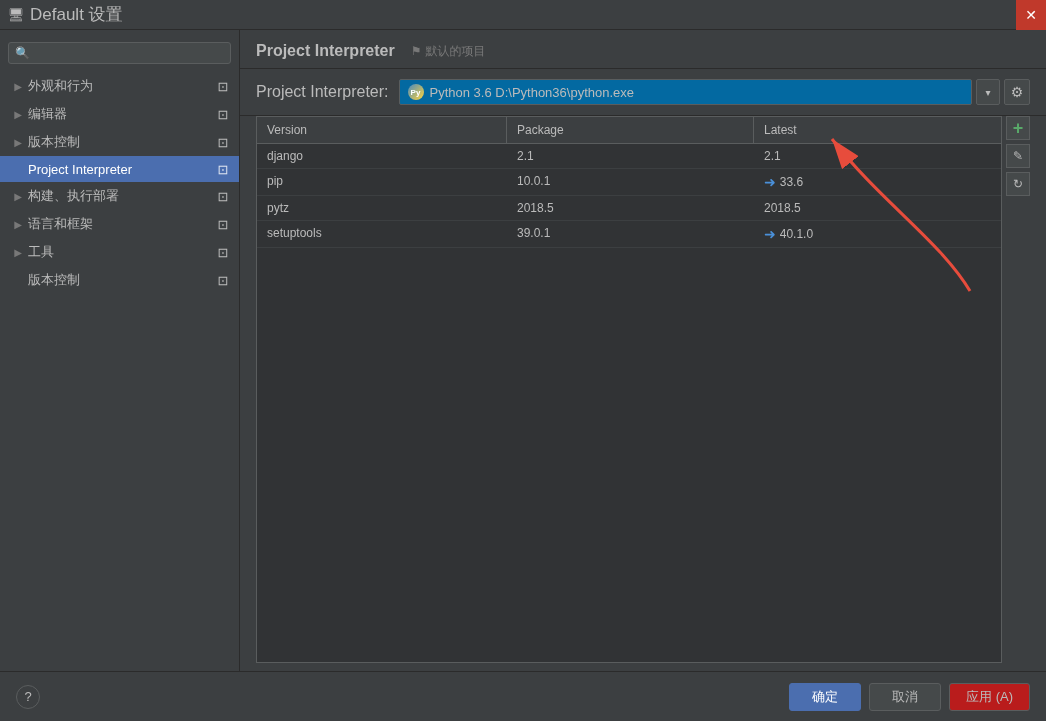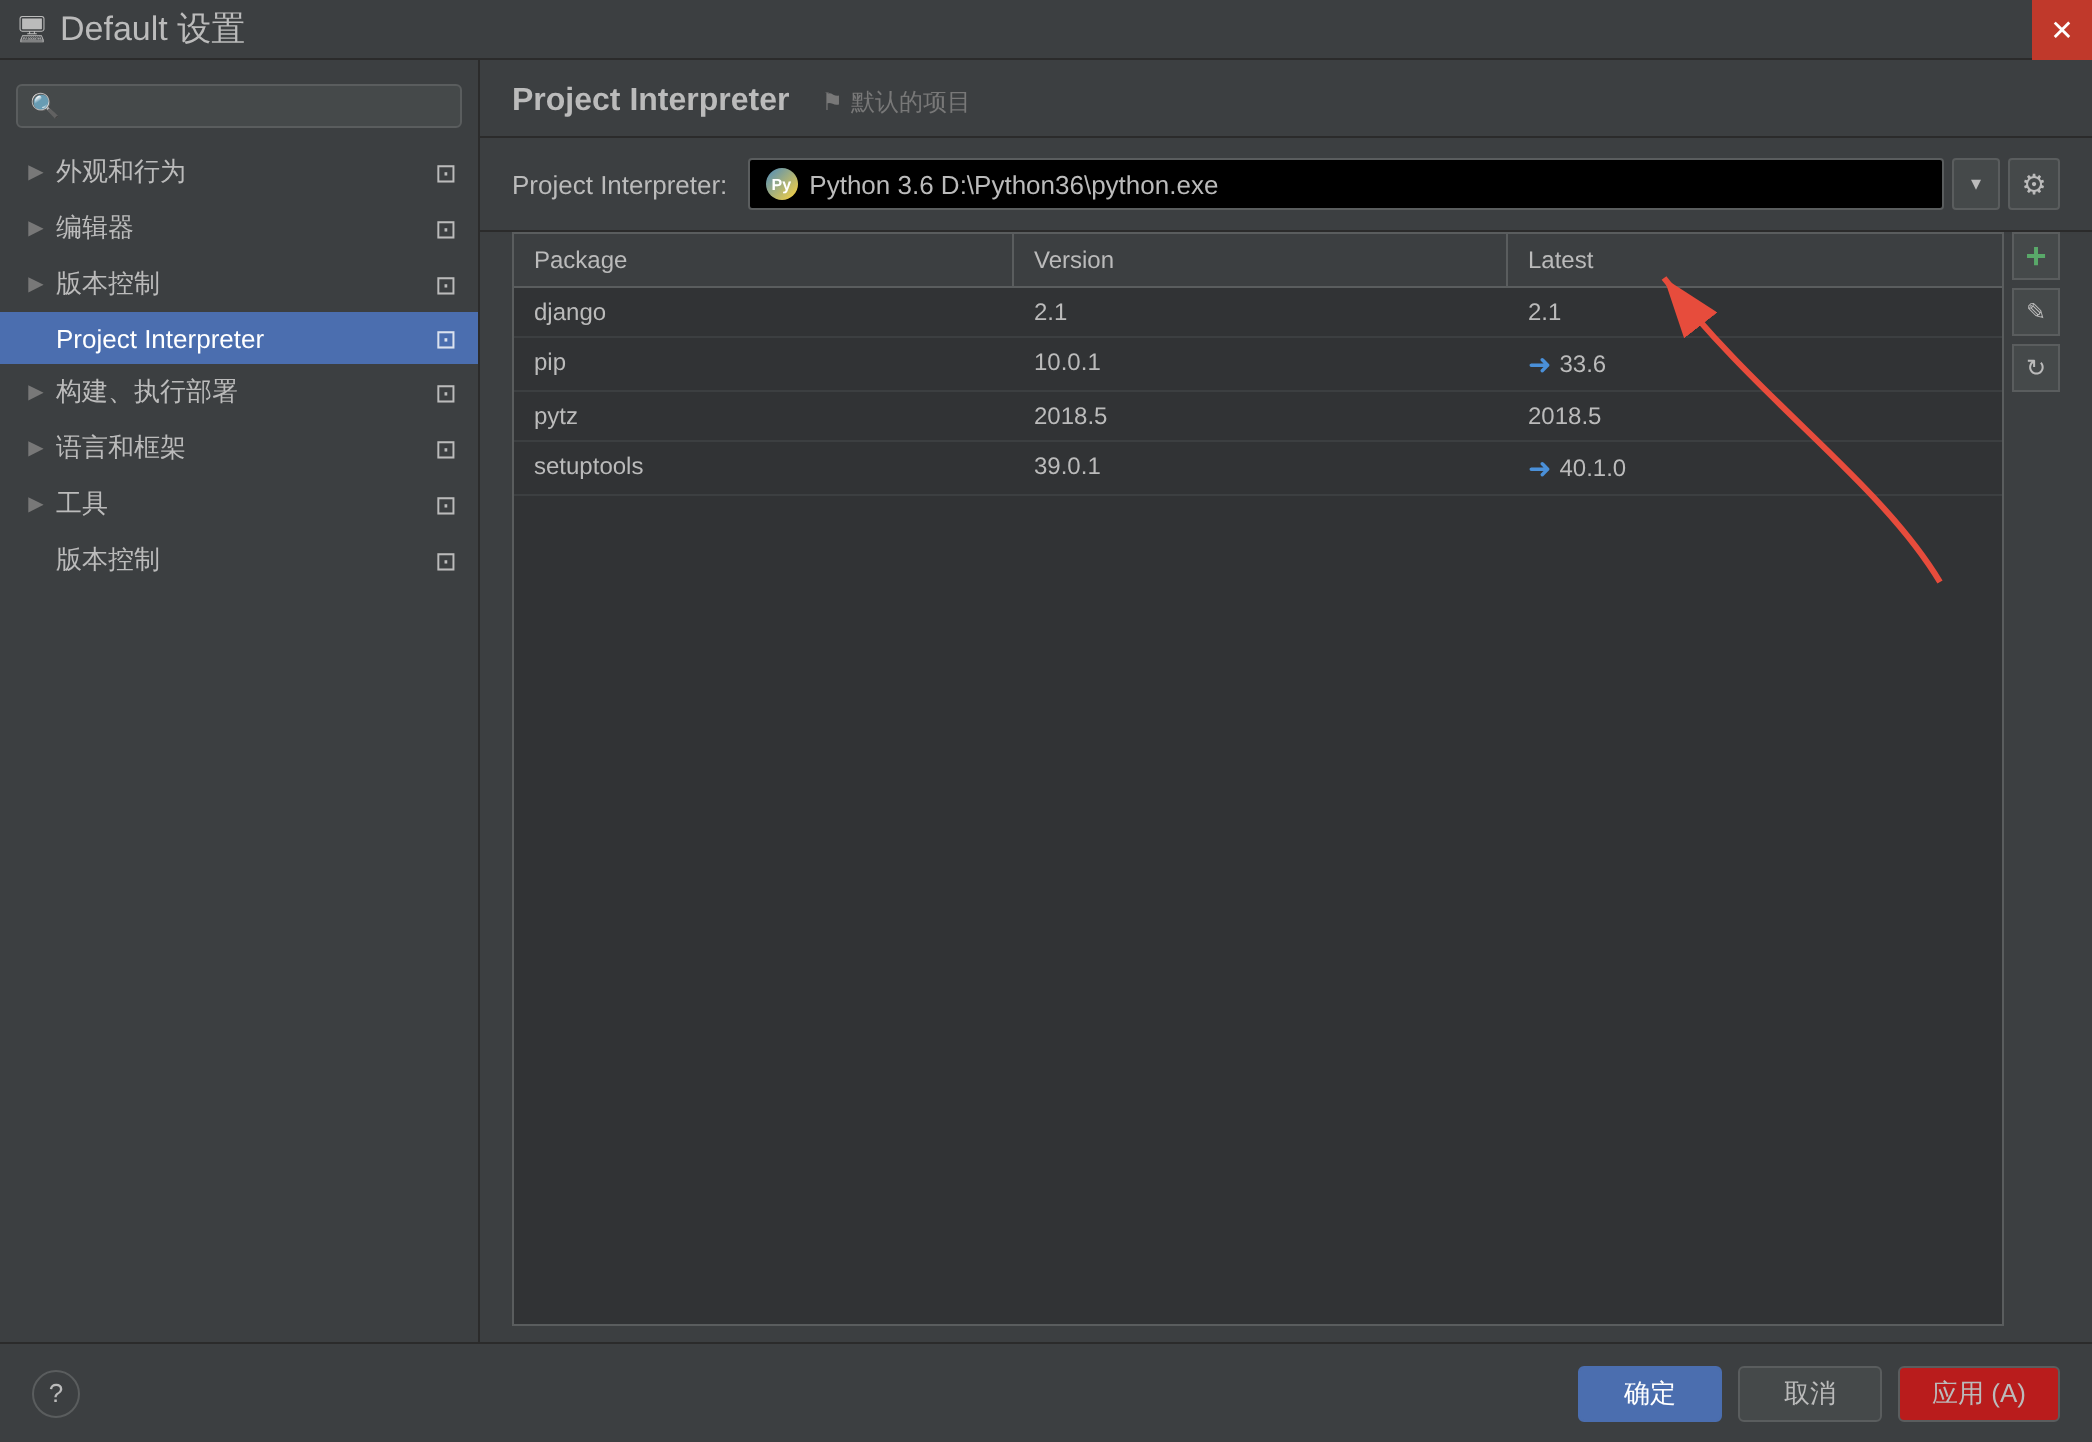--- a/index.html
+++ b/index.html
@@ -156,29 +156,29 @@
     }
 
     .interpreter-row {
       display: flex;
       align-items: center;
       padding: 10px 16px;
       border-bottom: 1px solid #2b2b2b;
     }
     .interpreter-label {
       color: #bbbbbb;
-      font-size: 13px;
+      font-size: 16px;
       margin-right: 10px;
       white-space: nowrap;
     }
     .interpreter-select {
       flex: 1;
       display: flex;
       align-items: center;
-      background: #000000;
+      background: #0369a1;
       border: 1px solid #5a5d5e;
       border-radius: 2px;
       padding: 4px 8px;
       margin-right: 4px;
     }
     .interpreter-select .py-icon {
       width: 16px;
       height: 16px;
       background: linear-gradient(135deg, #4b8bbe, #ffd43b);
       border-radius: 50%;
@@ -422,22 +422,22 @@
         <span class="select-text">Python 3.6  D:\Python36\python.exe</span>
       </div>
       <div class="dropdown-btn">▾</div>
       <div class="gear-btn">⚙</div>
     </div>
 
     <div style="position: relative; margin: 0 16px 8px 16px; flex: 1; display: flex;">
       <div class="packages-area" style="margin: 0; flex: 1;">
 
         <div class="table-header">
+          <div class="table-header-cell">Version</div>
           <div class="table-header-cell">Package</div>
-          <div class="table-header-cell">Version</div>
           <div class="table-header-cell">Latest</div>
         </div>
 
         <div class="table-row">
           <div class="table-cell">django</div>
           <div class="table-cell">2.1</div>
           <div class="table-cell">2.1</div>
         </div>
         <div class="table-row">
           <div class="table-cell">pip</div>

